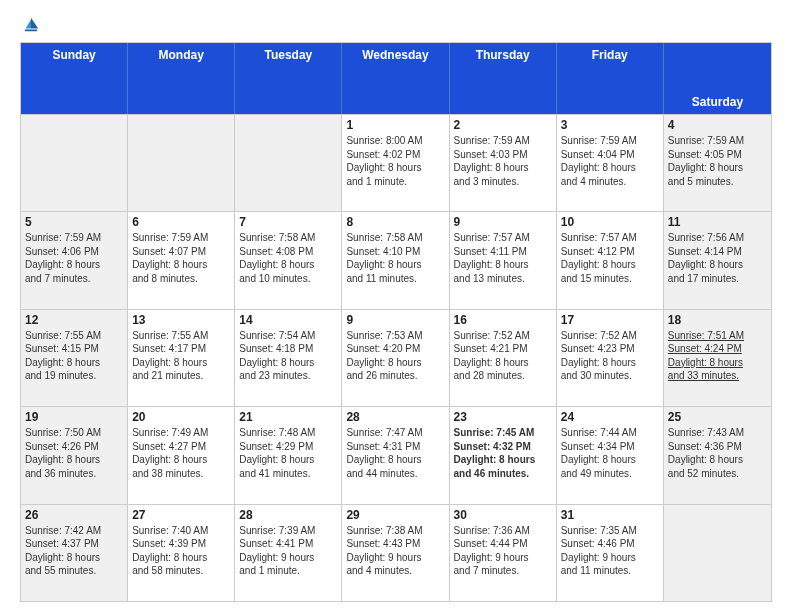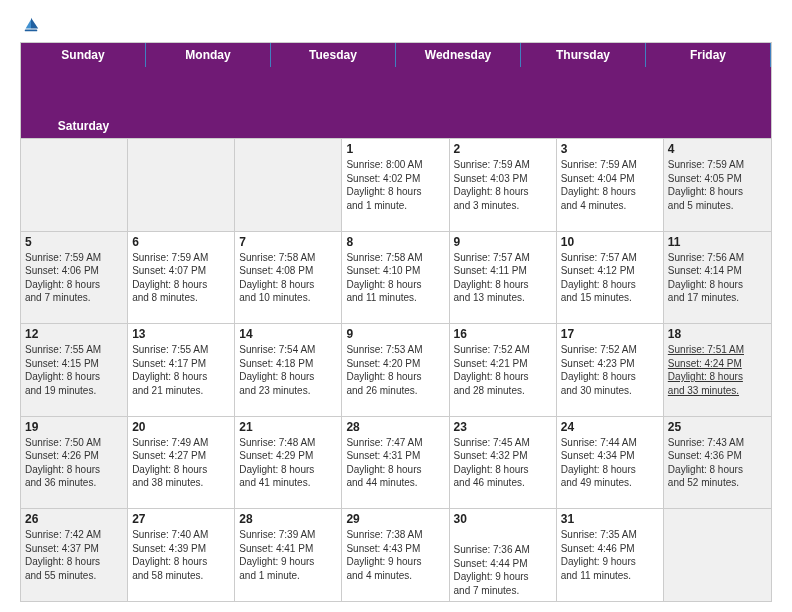--- a/index.html
+++ b/index.html
@@ -53,22 +53,22 @@
       color: #333;
     }
     .calendar {
       flex: 1;
       display: flex;
       flex-direction: column;
       border: 1px solid #ccc;
     }
     .cal-header {
       display: grid;
-      grid-template-columns: repeat(6, 1fr);
-      background: #701a75;
+      grid-template-columns: repeat(7, 1fr);
+      background: #1d4ed8;
     }
     .cal-header-cell {
       color: #fff;
       font-size: 12px;
       font-weight: bold;
       text-align: center;
       padding: 5px 2px;
       border-right: 1px solid #4080c0;
     }
     .cal-header-cell:last-child { border-right: none; margin-top: 47px; }
@@ -302,21 +302,21 @@
           </div>
           <div class="cal-cell">
             <div class="day-number">28</div>
             <div class="cell-text" style="white-space: pre-line;">Sunrise: 7:47 AM
 Sunset: 4:31 PM
 Daylight: 8 hours
 and 44 minutes.</div>
           </div>
           <div class="cal-cell">
             <div class="day-number">23</div>
-            <div class="cell-text" style="white-space: pre-line;">Sunrise: 7:45 AM
+            <div class="cell-text" style="white-space: pre-line; font-weight: bold;">Sunrise: 7:45 AM
 Sunset: 4:32 PM
 Daylight: 8 hours
 and 46 minutes.</div>
           </div>
           <div class="cal-cell">
             <div class="day-number">24</div>
             <div class="cell-text" style="white-space: pre-line;">Sunrise: 7:44 AM
 Sunset: 4:34 PM
 Daylight: 8 hours
 and 49 minutes.</div>
@@ -353,21 +353,21 @@
           </div>
           <div class="cal-cell">
             <div class="day-number">29</div>
             <div class="cell-text" style="white-space: pre-line;">Sunrise: 7:38 AM
 Sunset: 4:43 PM
 Daylight: 9 hours
 and 4 minutes.</div>
           </div>
           <div class="cal-cell">
             <div class="day-number">30</div>
-            <div class="cell-text" style="white-space: pre-line; margin-top: 15px;">Sunrise: 7:36 AM
+            <div class="cell-text" style="white-space: pre-line;">Sunrise: 7:36 AM
 Sunset: 4:44 PM
 Daylight: 9 hours
 and 7 minutes.</div>
           </div>
           <div class="cal-cell">
             <div class="day-number">31</div>
             <div class="cell-text" style="white-space: pre-line;">Sunrise: 7:35 AM
 Sunset: 4:46 PM
 Daylight: 9 hours
 and 11 minutes.</div>

